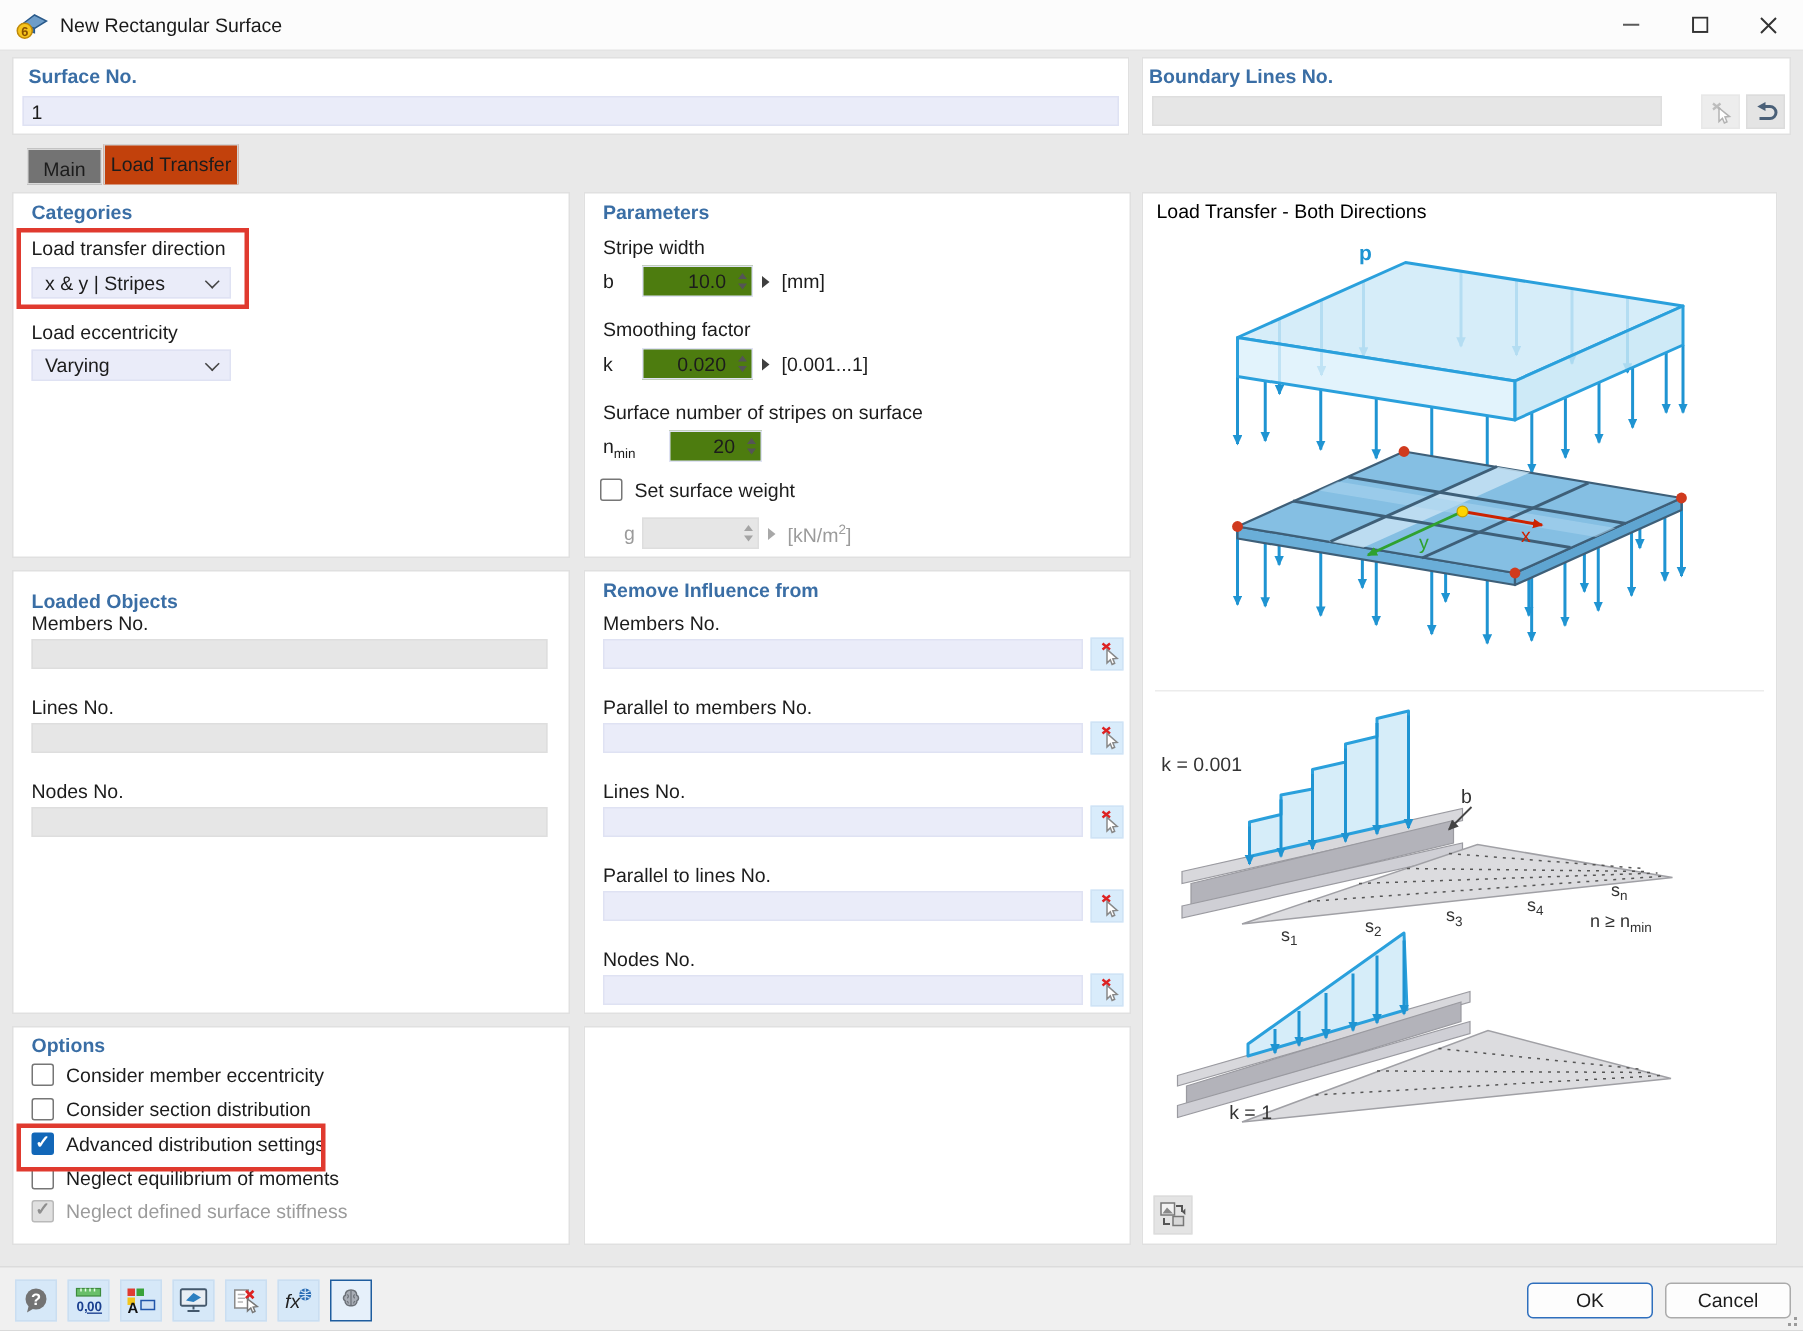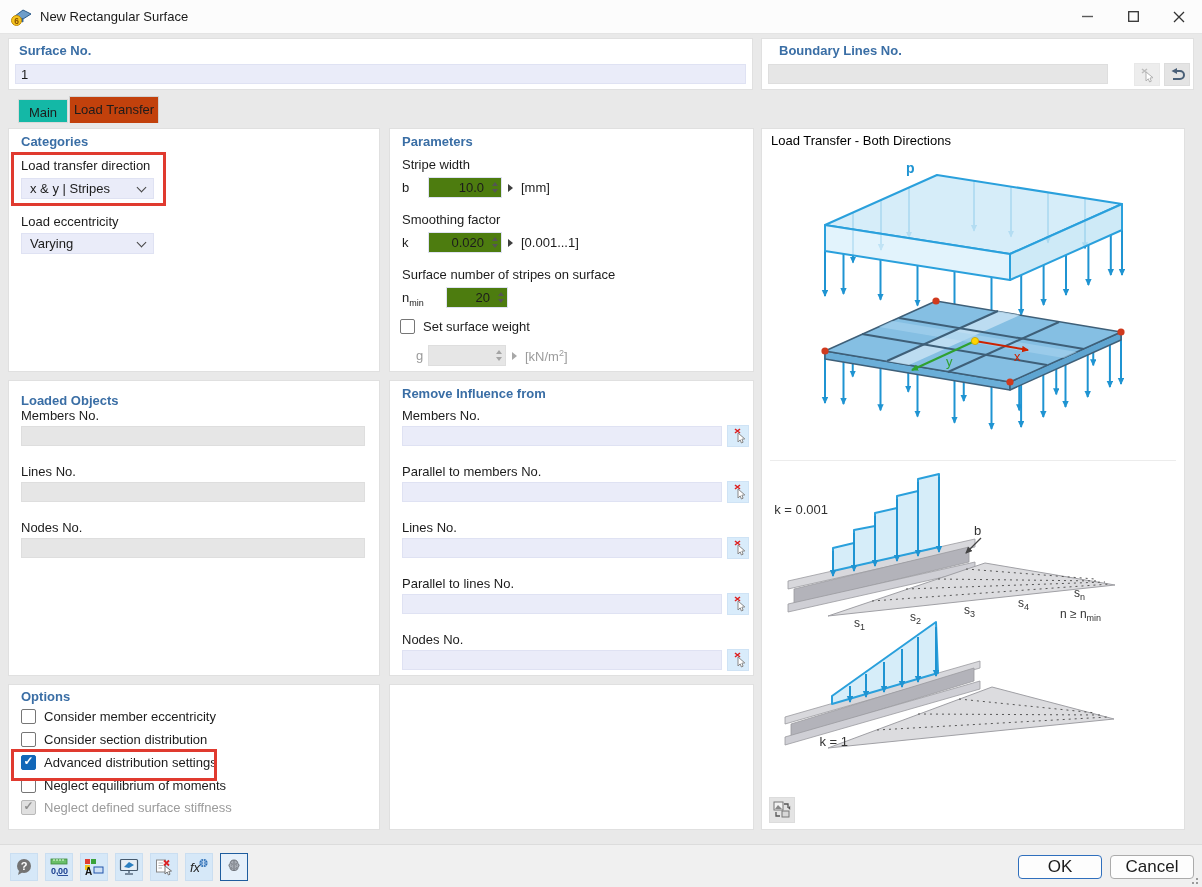--- a/index.html
+++ b/index.html
@@ -31,21 +31,21 @@
   .detail{position:absolute;width:0;height:0;border-top:4px solid transparent;
           border-bottom:4px solid transparent;border-left:5px solid #3f3f3f}
   .detail.gray{border-left-color:#a8a8a8}
   .dd{position:absolute;height:21px;background:#eaecf9;border:1px solid #dfe2f3;box-sizing:border-box;
       font-size:13px;padding:2px 0 0 8px;cursor:default}
   .chev{position:absolute;right:8px;top:5px;width:6px;height:6px;border-right:1.6px solid #444;
         border-bottom:1.6px solid #444;transform:rotate(45deg)}
   .hl-box{position:absolute;border:3px solid #e03a2f;pointer-events:none;z-index:5}
   
   .tab{position:absolute;font-size:13px;text-align:center;box-sizing:border-box;padding-top:5px}
-  .tab.state-inactive{background:#14b8a6;border:1px solid #d9d9d9;height:24px;top:99px}
+  .tab.state-inactive{background:#737373;border:1px solid #d9d9d9;height:24px;top:99px}
   .tab.state-active{background:#c2410c;border:1px solid #d2d2d2;border-bottom:none;height:27px;top:96px;z-index:2}
   
   .opt-row{position:absolute;display:flex;align-items:center;gap:8px}
   .cb{width:15px;height:15px;border:1px solid #767676;border-radius:2px;background:#fff;
       position:relative;flex:none;box-sizing:border-box}
   .cb.state-checked{background:#1267b8;border-color:#1267b8}
   .cb.state-checked::after{content:"✓";position:absolute;left:1.5px;top:-2px;color:#fff;font-size:12px;font-weight:bold}
   .cb.state-checked-disabled{background:#e0e0e0;border-color:#b9b9b9}
   .cb.state-checked-disabled::after{content:"✓";position:absolute;left:1.5px;top:-2px;color:#8f8f8f;font-size:12px;font-weight:bold}
   .opt-row.state-checked-disabled .opt-label{color:#9b9b9b}
@@ -53,21 +53,21 @@
   
   .sq-btn{position:absolute;display:flex;align-items:center;justify-content:center;box-sizing:border-box}
   .gray-btn{background:#e4e4e4;border:1px solid #dcdcdc}
   .blue-btn{background:#d9ecfb;border:1px solid #cfe3f5}
   
   .footer{position:absolute;left:0;top:844px;width:1202px;height:43px;background:#f0f0f0;border-top:1px solid #dcdcdc}
   .tool-btn{position:absolute;top:8px;width:28px;height:28px;background:#d6e8f8;border:1px solid #cadef1;
             display:flex;align-items:center;justify-content:center;box-sizing:border-box}
   .tool-btn.active{border:1.5px solid #1f5d9e;background:#e6f0fa}
   .dlg-btn{position:absolute;top:10px;width:84px;height:24px;border-radius:4px;background:#fdfdfd;
-           font-size:17px;text-align:center;line-height:22px;box-sizing:border-box}
+           font-size:13px;text-align:center;line-height:22px;box-sizing:border-box}
   .dlg-btn.primary{border:1px solid #2f6fbd}
   .dlg-btn.normal{border:1px solid #ababab}
   .grip{position:absolute;right:4px;bottom:4px;width:8px;height:8px}
   .grip i{position:absolute;width:2px;height:2px;background:#9a9a9a}
   sub{font-size:9px}
   sup{font-size:9px}
   svg text{font-family:"Liberation Sans",sans-serif}
 </style>
 </head>
 <body>
@@ -100,21 +100,21 @@
 </div>
 
 <div class="panel" style="left:8px;top:38px;width:745px;height:52px">
   <div class="hdr" style="left:10px;top:4px">Surface No.</div>
   <div class="field" style="left:6px;top:25px;width:731px">
     <span class="txt">1</span>
   </div>
 </div>
 
 <div class="panel" style="left:761px;top:38px;width:433px;height:52px">
-  <div class="hdr" style="left:17px;top:4px">Boundary Lines No.</div>
+  <div class="hdr" style="left:4px;top:4px">Boundary Lines No.</div>
   <div class="field disabled" style="left:6px;top:25px;width:340px">
     <span class="txt"></span>
   </div>
   <div class="sq-btn gray-btn" style="left:372px;top:24px;width:26px;height:23px;opacity:.65">
     <svg width="16" height="16">
       <path d="M3 2 L8 6 M8 2 L3 6" stroke="#9a9a9a" stroke-width="1.5"></path>
       <path d="M7 5 L7 14 L9.3 11.8 L10.6 15 L12.3 14.2 L11 11 L14 10.7 Z" fill="#fff" stroke="#8a8a8a" stroke-width="1"></path>
     </svg>
   </div>
   <div class="sq-btn gray-btn" style="left:402px;top:24px;width:26px;height:23px">

